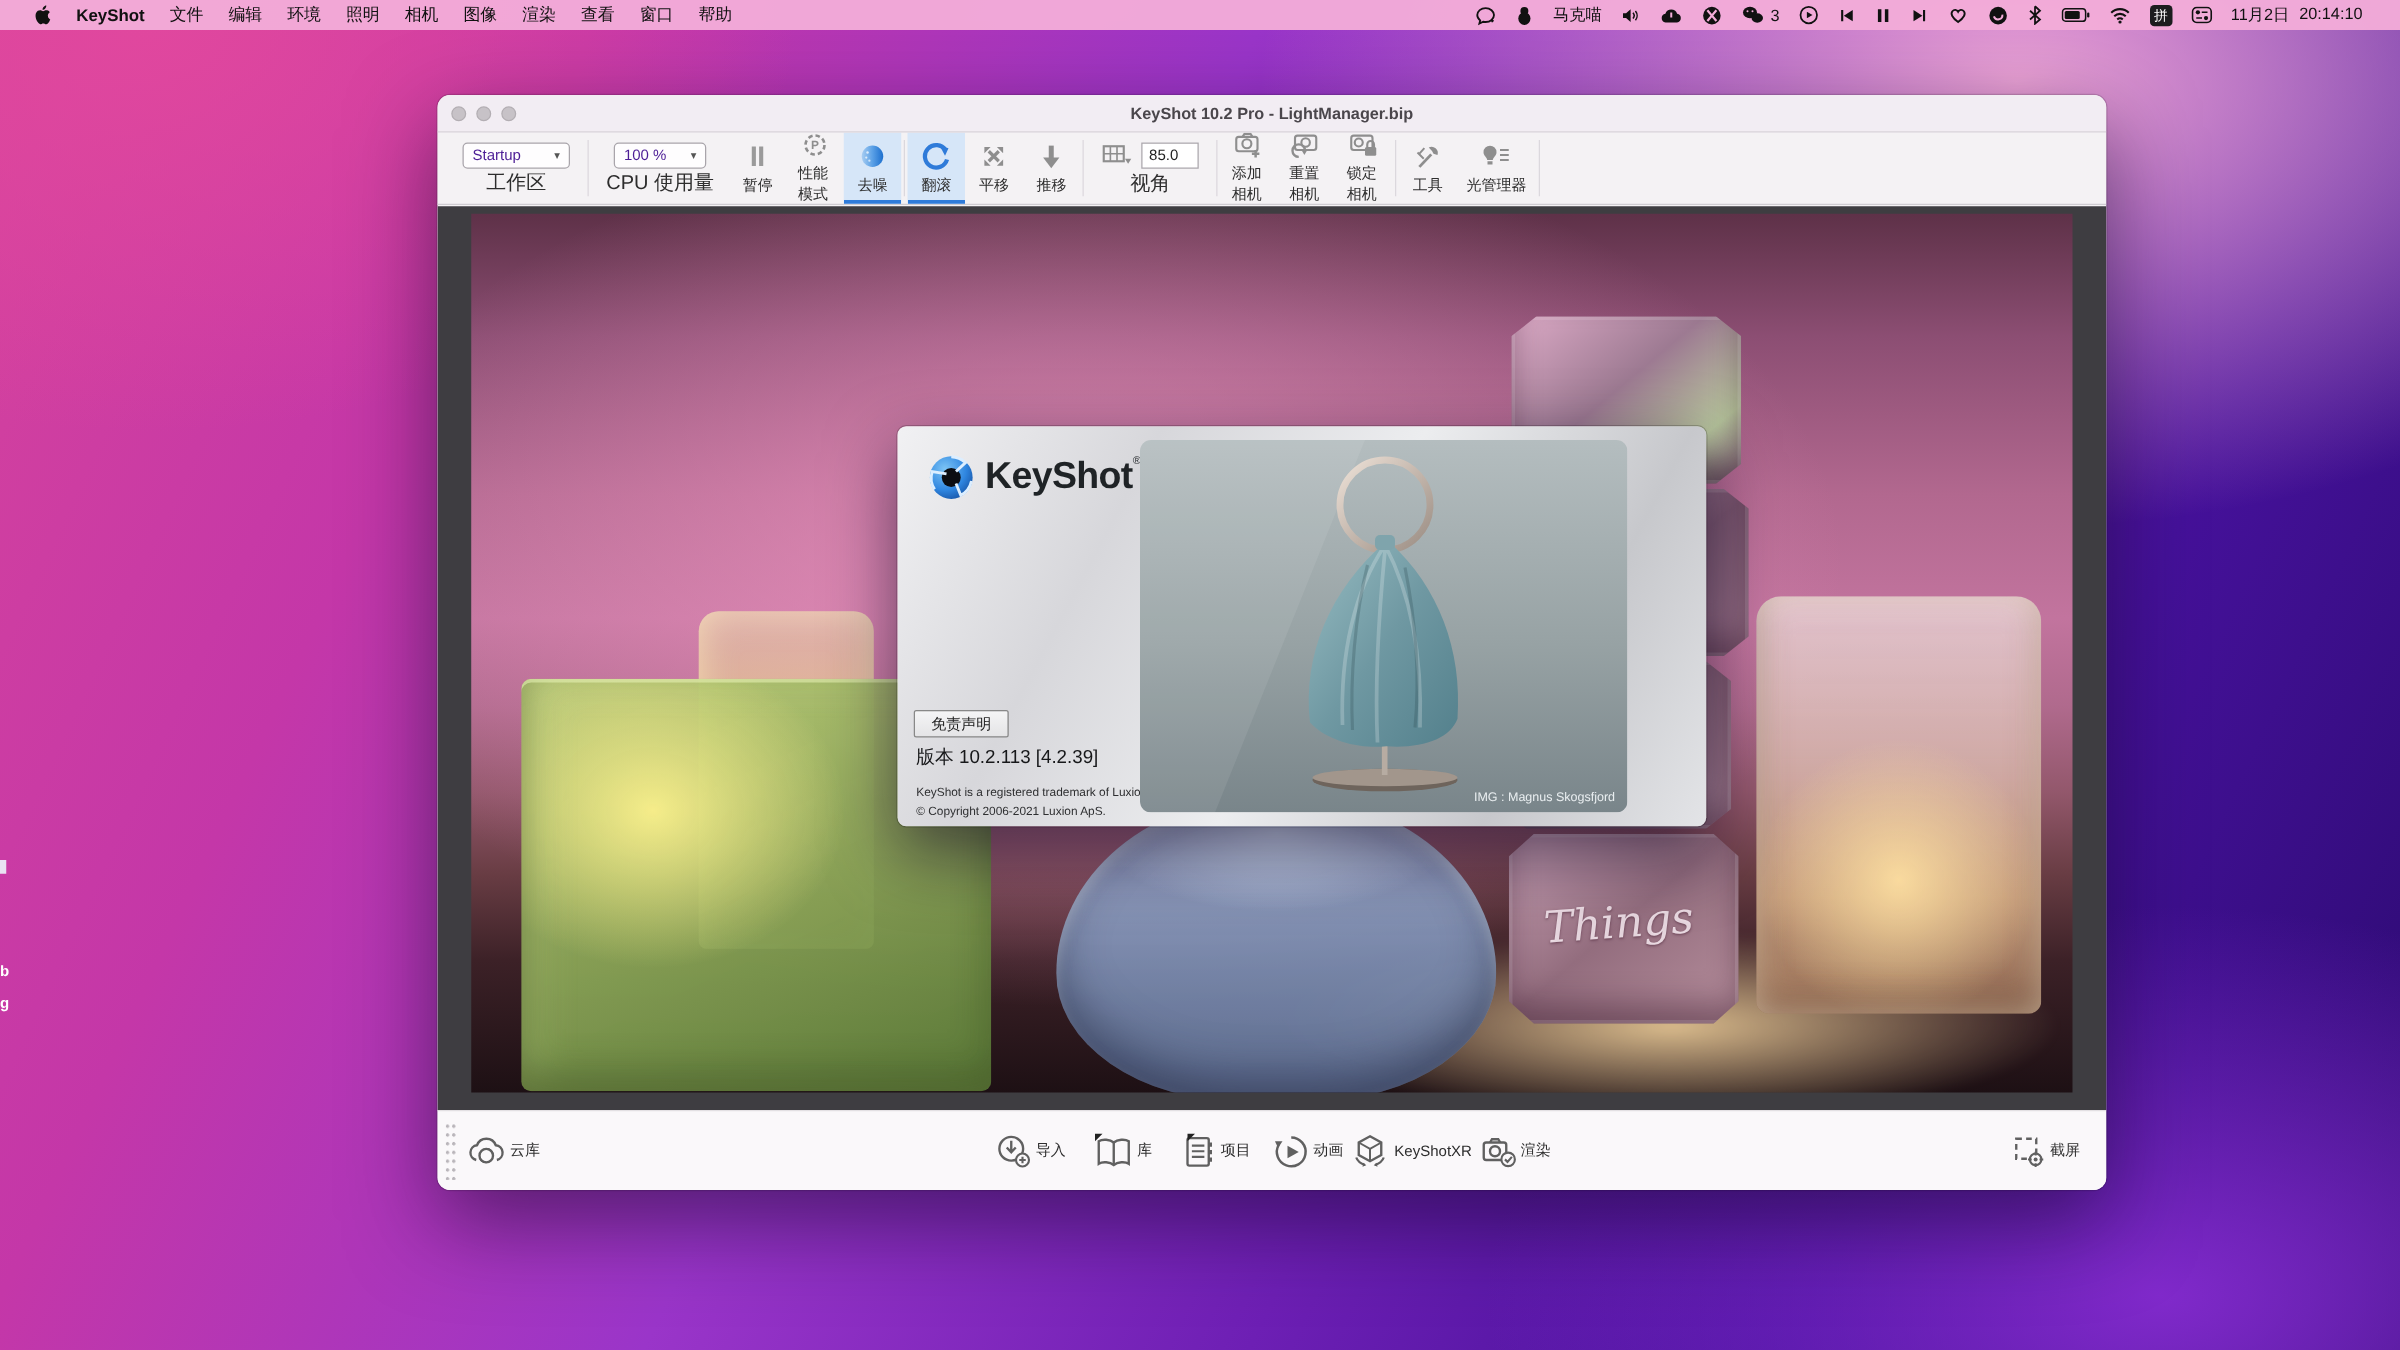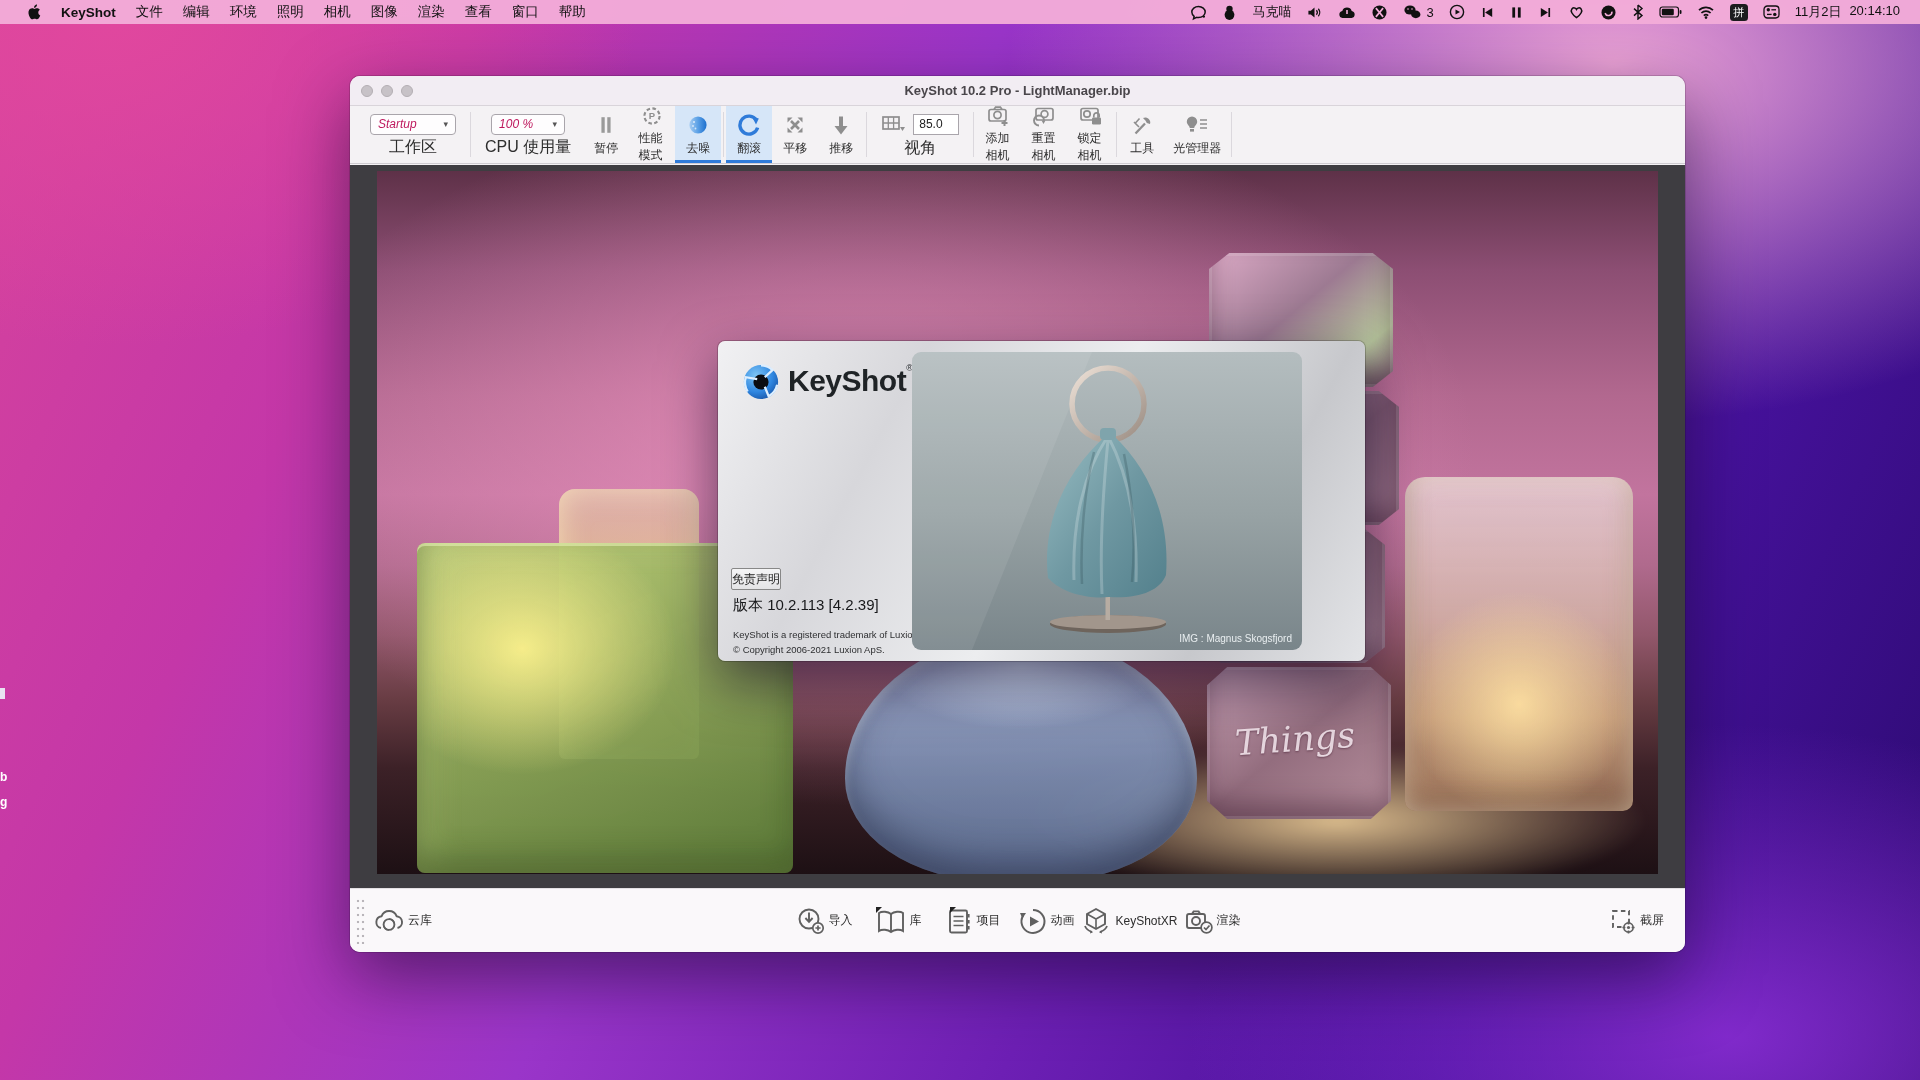--- a/index.html
+++ b/index.html
@@ -12,21 +12,21 @@
       linear-gradient(115deg, #d6439c 0%, #c437a8 20%, #9a35c9 42%, #6d1fb4 62%, #45119a 80%, #2a0a6e 100%);
   }
 
   
   .menubar { position:absolute; left:0; top:0; width:1920px; height:24px;
     background:rgba(243,172,216,.96); display:flex; align-items:center;
     font-size:13.5px; color:#111; z-index:50; }
   .menubar .left { display:flex; align-items:center; gap:0; padding-left:16px; }
   .menubar .left > * { padding:0 10px; }
   .mb-app { font-weight:bold; }
-  .menubar .right { margin-left:auto; display:flex; align-items:center; gap:15px; padding-right:20px; font-size:13px; }
+  .menubar .right { margin-left:auto; display:flex; align-items:center; gap:15px; padding-right:30px; font-size:13px; }
   .sicon { display:inline-flex; align-items:center; justify-content:center; height:18px; }
   .sicon svg { display:block; }
   .pill-input { background:#1c1c1e; color:#fff; font-size:11px; width:18px; height:17px;
     border-radius:3.5px; display:flex; align-items:center; justify-content:center; }
   .wechat-wrap { display:flex; align-items:center; gap:4px; }
   .clock { display:flex; gap:8px; }
 
   
   .edge-frag { position:absolute; left:0; color:#fff; font-size:12px; font-weight:bold; z-index:5; }
   .edge-block { position:absolute; left:0; top:688px; width:5px; height:11px; background:#e9e2f2; z-index:5; }
@@ -40,21 +40,21 @@
   .traffic { display:flex; gap:8px; padding-left:11px; }
   .traffic span { width:12px; height:12px; border-radius:50%; background:#c7c2c7; border:1px solid #b3aeb3; }
   .wtitle { position:absolute; left:0; right:0; text-align:center; font-size:13px; font-weight:600; color:#4a464b; }
 
   
   .toolbar { height:58px; background:#f4f2f4; display:flex; align-items:stretch; padding:0 8px; border-bottom:1px solid #cfccd1; }
   .tsep { width:1px; background:#dbd8dd; margin:6px 2px; }
   .tgroup { display:flex; flex-direction:column; align-items:center; justify-content:center; gap:4px; padding:0 12px; }
   .dropdown { display:flex; align-items:center; justify-content:space-between;
     border:1px solid #a9a5ab; background:#fefdfe; border-radius:4px; height:21px;
-    padding:0 7px; font-size:12px; color:#be185d; min-width:86px;font-style:italic; }
+    padding:0 7px; font-size:12px; color:#4c1d95; min-width:86px; }
   .dropdown::after { content:"▾"; font-size:9px; color:#555; margin-left:8px; }
   .tlabel { font-size:16px; color:#2d2d2d; line-height:1.05; text-align:center; }
   .tbtn { display:flex; flex-direction:column; align-items:center; justify-content:center;
     gap:3px; padding:3px 8px; min-width:46px; font-size:12px; color:#2d2d2d; }
   .tbtn .lbl2 { width:2.3em; }
   .tbtn.active { background:#d6e6f8; box-shadow:inset 0 -3px 0 #2f7bd9; }
   .ticon { height:24px; display:flex; align-items:center; justify-content:center; }
   .fov-row { display:flex; align-items:center; gap:6px; }
   .fov-input { width:46px; height:21px; border:1px solid #a9a5ab; background:#fff;
     font-size:12px; padding:0 5px; font-family:Liberation Sans, sans-serif; color:#222; }
@@ -116,21 +116,21 @@
 
   
   .splash { position:absolute; left:718px; top:341px; width:647px; height:320px; border-radius:7px;
     overflow:hidden; z-index:30;
     background:linear-gradient(118deg,#f1f1f3 0%,#d7d7db 26%,#ecedef 52%,#c7c8cc 78%,#e3e4e7 100%);
     box-shadow:0 20px 55px rgba(15,5,35,.6), 0 0 0 1px rgba(0,0,0,.2); }
   .brand { position:absolute; left:24px; top:22px; display:flex; align-items:flex-start; gap:8px; }
   .brand-name { font-size:30px; font-weight:bold; color:#1f2326; letter-spacing:-.5px; line-height:36px; }
   .brand-reg { font-size:9px; color:#1f2326; vertical-align:top; }
   .brand-ver { font-size:31px; font-weight:200; color:#8c9196; line-height:36px; margin-left:2px; }
-  .disclaimer-btn { position:absolute; left:13px; top:227px; height:22px; padding:0 0;
+  .disclaimer-btn { position:absolute; left:13px; top:227px; height:22px; padding:0 13px;
     border:1px solid #888; border-radius:2px; background:linear-gradient(#f5f5f6,#e4e4e6);
     font-size:12px; color:#222; font-family:inherit; }
   .version-line { position:absolute; left:15px; top:255px; font-size:15px; color:#17181a; }
   .fineprint { position:absolute; left:15px; top:287px; font-size:9.5px; color:#2e2f31; line-height:1.55; }
   .photo { position:absolute; left:194px; top:11px; width:390px; height:298px; border-radius:9px; overflow:hidden; }
   .credit { position:absolute; right:10px; bottom:6px; font-size:10px; color:#e9eef0; }
 </style>
 </head>
 <body>
 

